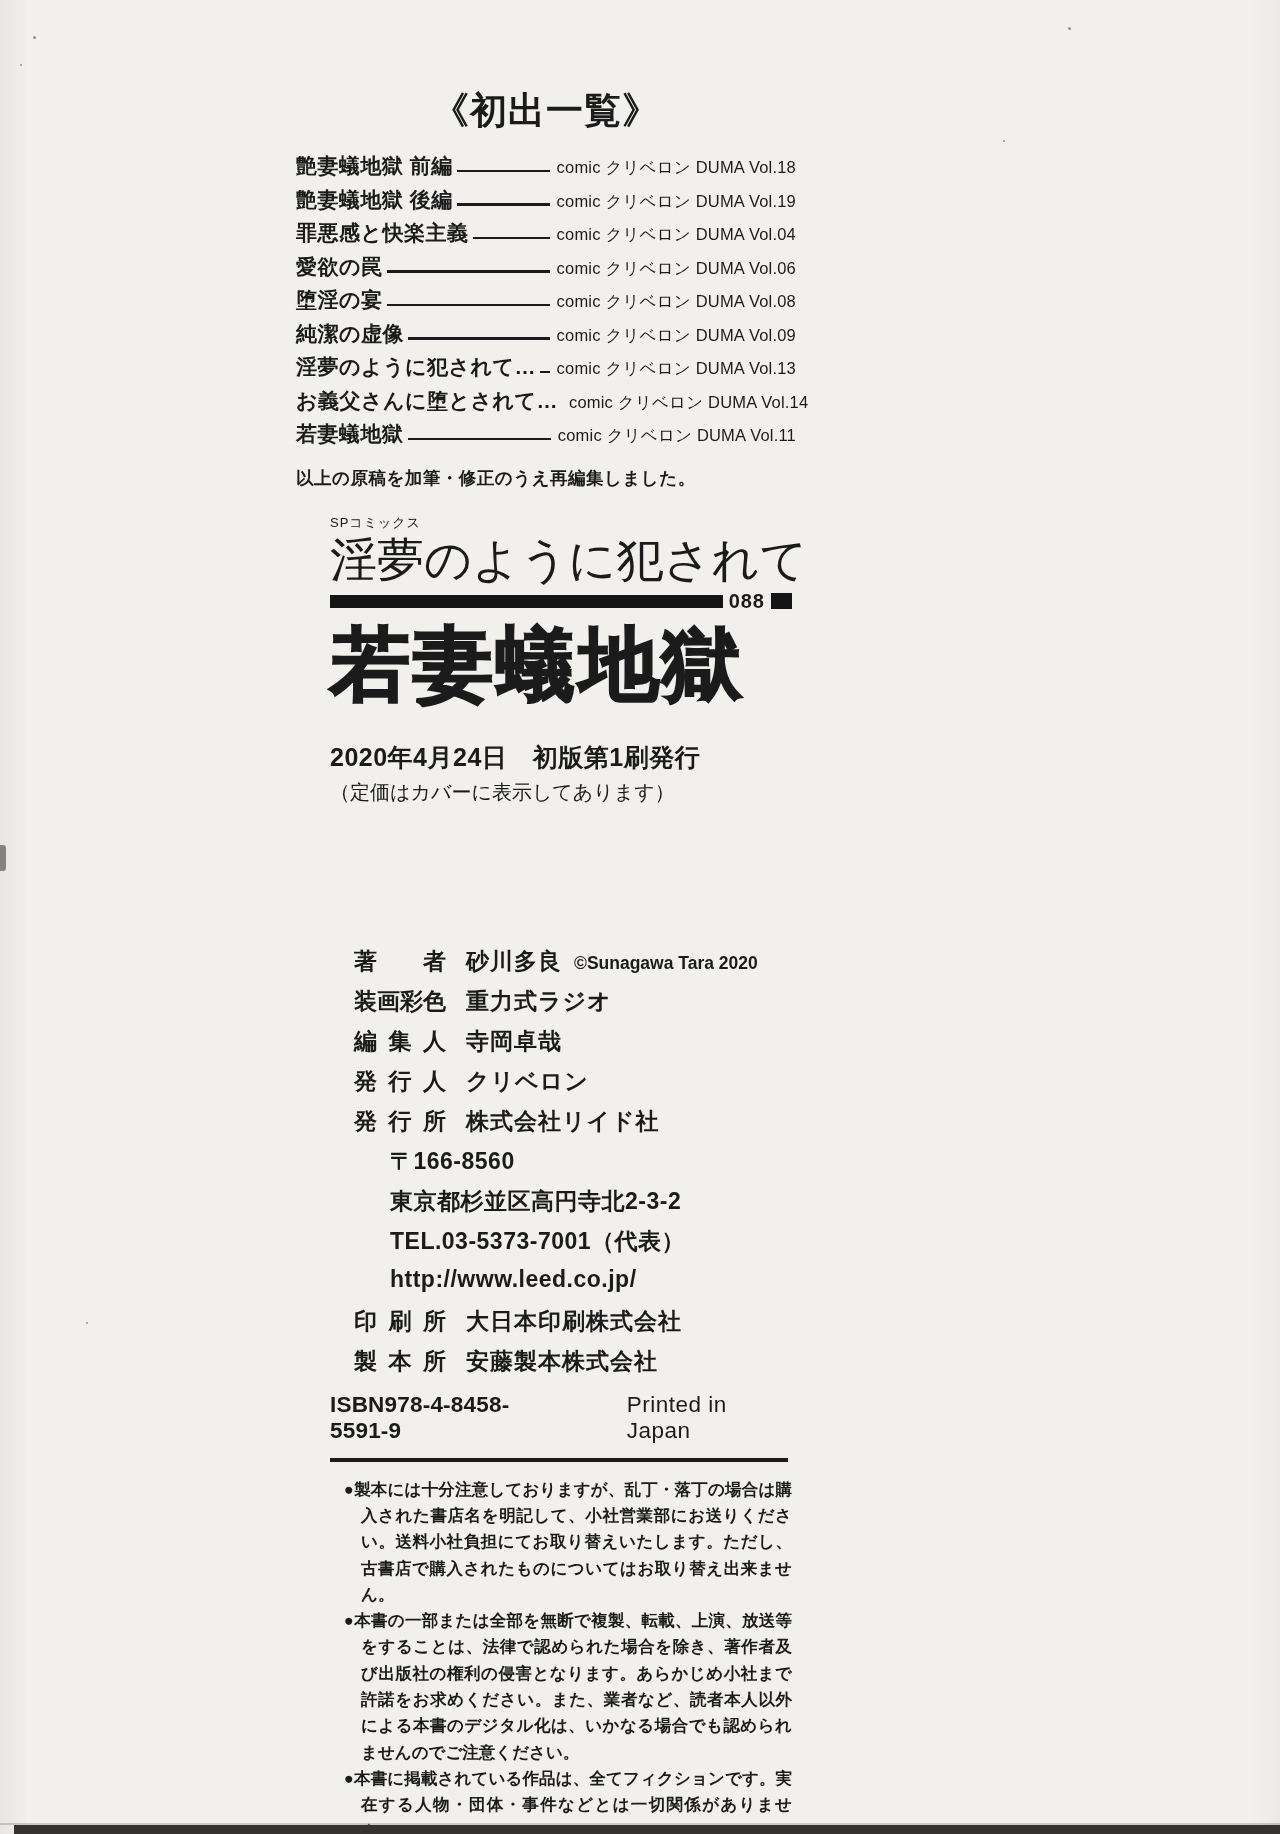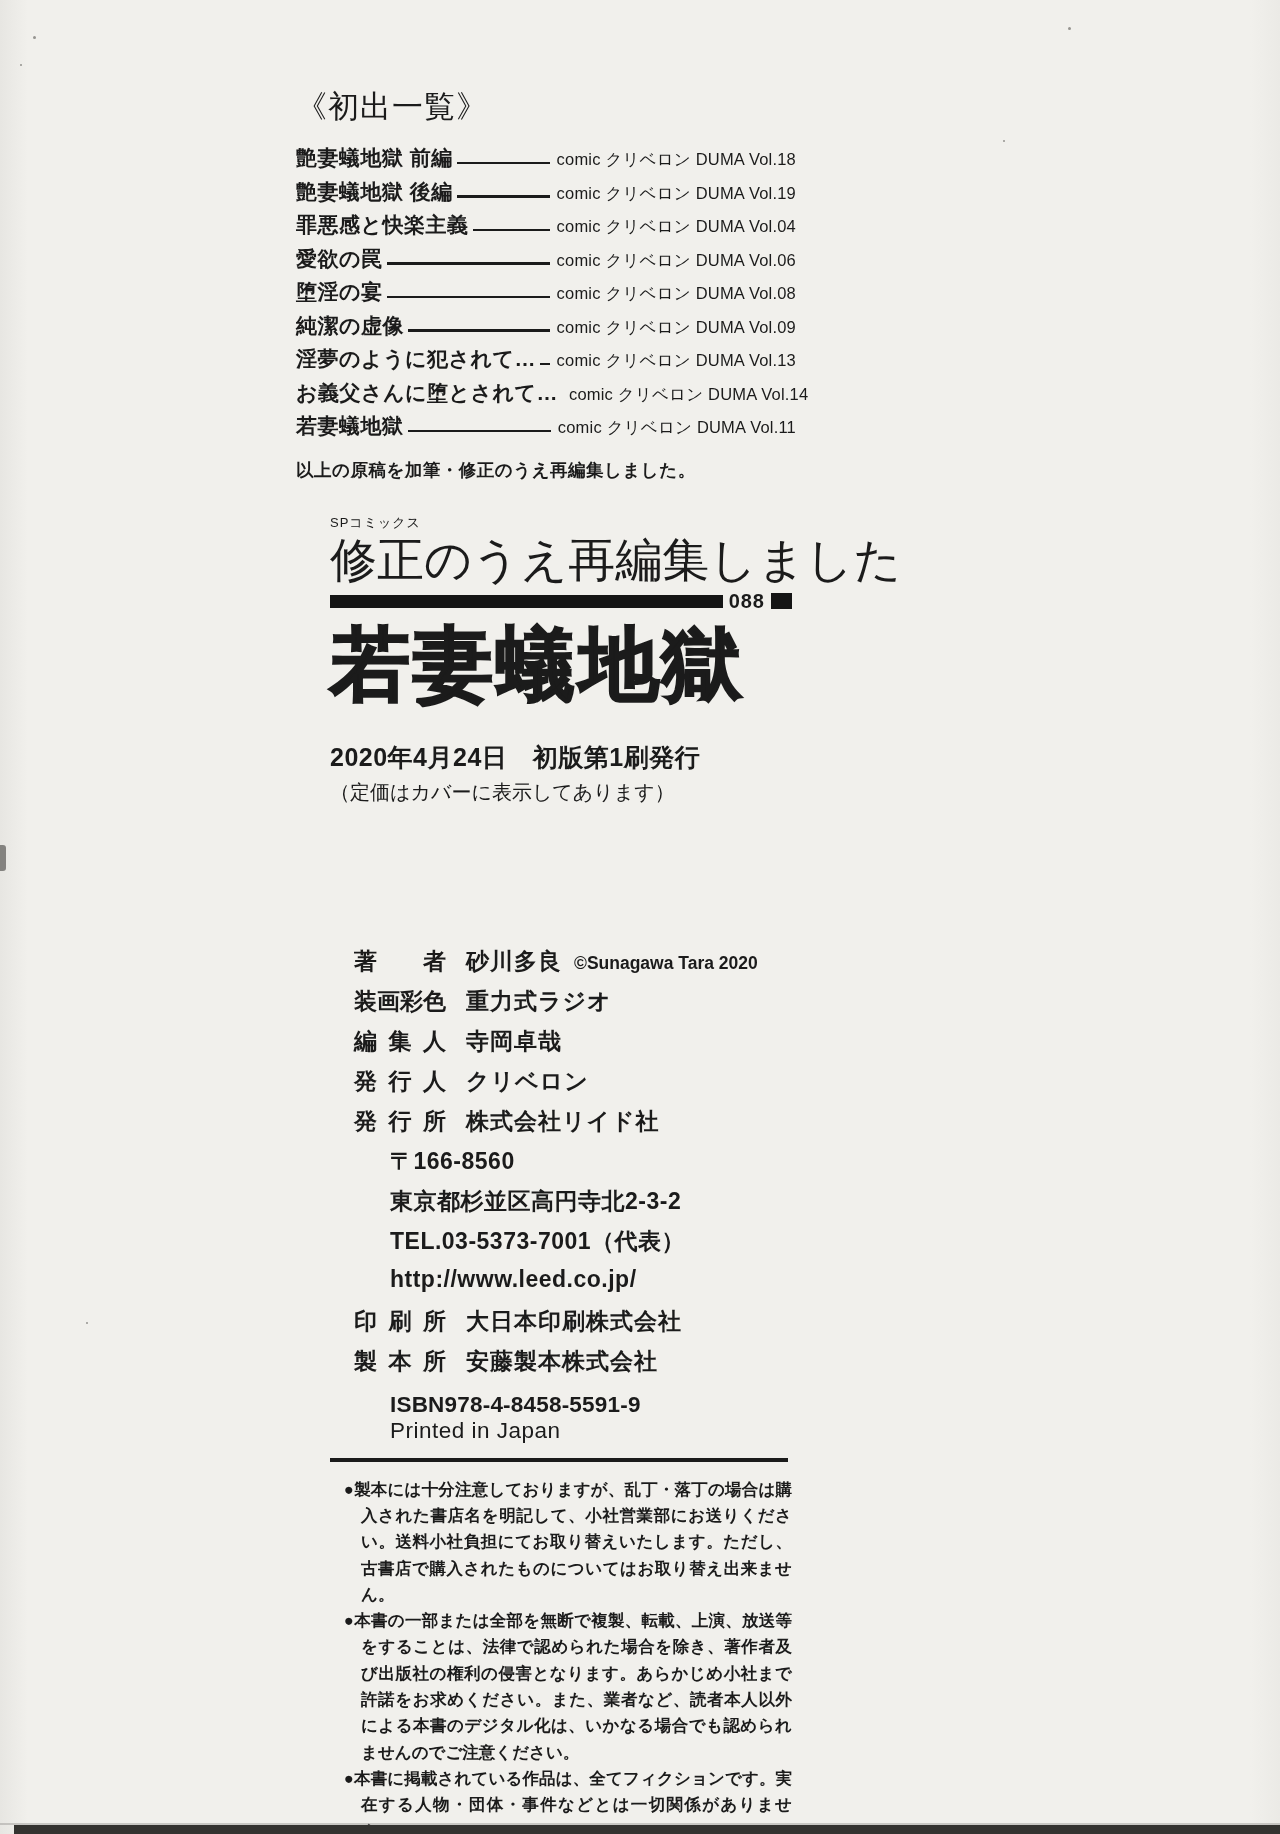--- a/index.html
+++ b/index.html
@@ -10,22 +10,22 @@
     color:#1b1b1b;
     position:relative;
     overflow:hidden;
     -webkit-font-smoothing:antialiased;
   }
   .page{position:absolute;inset:0;}
 
   
   .shutsu{position:absolute;left:296px;top:86px;width:500px;}
   .shutsu h1{
-    margin:0 0 16px 0;text-align:left;
-    font-size:31px;font-weight:400;letter-spacing:1px;
+    margin:0 0 16px 0;text-align:center;
+    font-size:37px;font-weight:700;letter-spacing:1px;
   }
   .pub-row{display:flex;align-items:baseline;height:33.5px;}
   .pub-title{font-size:21px;font-weight:700;white-space:nowrap;letter-spacing:0.5px;}
   .leader{flex:1;height:2.5px;background:#1b1b1b;align-self:center;margin:0 7px 0 4px;transform:translateY(2px);}
   .pub-source{font-size:16.5px;font-weight:400;white-space:nowrap;letter-spacing:0.2px;}
   .shutsu-note{margin-top:12px;font-size:17.5px;font-weight:700;letter-spacing:0.5px;}
 
   
   .colophon{position:absolute;left:330px;top:514px;width:462px;}
   .series{font-size:13px;font-weight:400;letter-spacing:1px;}
@@ -42,21 +42,21 @@
   .edition{margin-top:34px;font-size:25px;font-weight:700;letter-spacing:0.5px;}
   .price-note{margin-top:5px;font-size:20px;font-weight:400;}
 
   .credits{margin-top:140px;}
   .credit-row{display:flex;align-items:baseline;height:40px;}
   .clabel{width:92px;font-size:23px;font-weight:700;text-align:justify;text-align-last:justify;white-space:nowrap;flex:none;margin-left:24px;}
   .cvalue{font-size:23px;font-weight:700;margin-left:20px;white-space:nowrap;letter-spacing:1px;}
   .cextra{font-size:17.5px;font-weight:700;margin-left:12px;letter-spacing:0px;}
   .addr{margin-left:60px;}
   .addr-line{font-size:23px;font-weight:700;height:40px;letter-spacing:0.5px;white-space:nowrap;}
-  .isbn-row{display:flex;align-items:baseline;margin-top:6px;width:458px;flex-direction:column;}
+  .isbn-row{display:flex;align-items:baseline;margin-top:6px;width:458px;}
   .isbn{font-size:22.5px;font-weight:700;letter-spacing:0.2px;}
   .printed{font-size:22.5px;font-weight:400;margin-left:60px;letter-spacing:0.5px;}
   .rule{height:4px;background:#1b1b1b;width:458px;margin-top:14px;}
 
   .notices{margin:14px 0 0 14px;padding:0;list-style:none;width:448px;}
   .notices li{
     font-size:16.5px;font-weight:700;line-height:26.3px;
     padding-left:17px;text-indent:-17px;letter-spacing:0px;
     text-align:justify;
   }
@@ -120,21 +120,21 @@
       <span class="pub-title">若妻蟻地獄</span>
       <span class="leader"></span>
       <span class="pub-source">comic クリベロン DUMA Vol.11</span>
     </div>
 
     <div class="shutsu-note">以上の原稿を加筆・修正のうえ再編集しました。</div>
   </section>
 
   <section class="colophon">
     <div class="series">SPコミックス</div>
-    <div class="brand">修正のうえ再編集しました</div>
+    <div class="brand">淫夢のように犯されて</div>
     <div class="bar-row">
       <span class="bar"></span>
       <span class="bar-num">088</span>
       <span class="bar-sq"></span>
     </div>
     <div class="book-title">若妻蟻地獄</div>
 
     <div class="edition">2020年4月24日　初版第1刷発行</div>
     <div class="price-note">（定価はカバーに表示してあります）</div>
 

